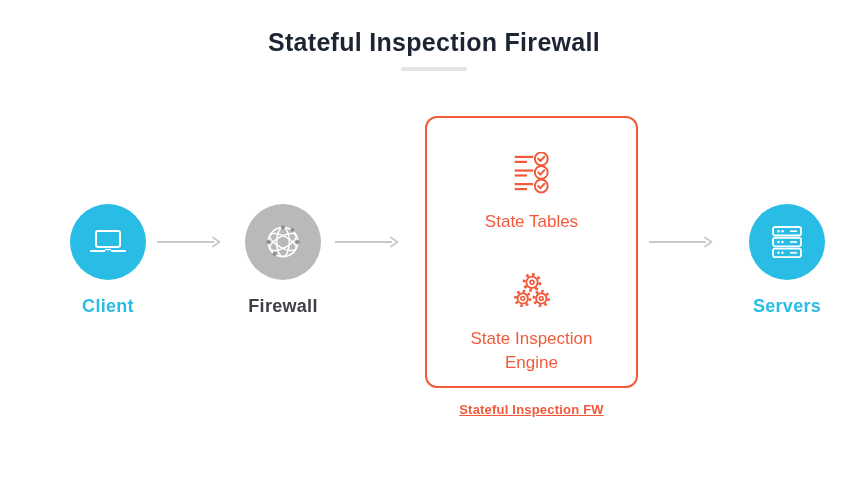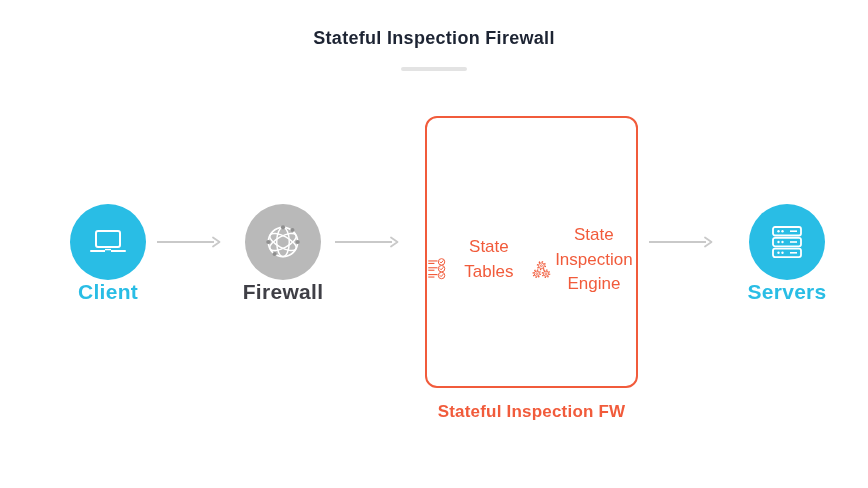--- a/index.html
+++ b/index.html
@@ -6,65 +6,66 @@
   .canvas{
     position:relative;
     width:868px;height:488px;
     font-family:"Liberation Sans", sans-serif;
     background:#ffffff;
     overflow:hidden;
   }
   .title{
     position:absolute;top:28px;left:0;width:100%;
     text-align:center;margin:0;
-    font-size:18px;font-weight:bold;letter-spacing:.3px;
+    font-size:25px;font-weight:bold;letter-spacing:.3px;
     color:#1d2433;
   }
   .divider{
     position:absolute;top:67px;left:50%;transform:translateX(-50%);
     width:66px;height:4px;border-radius:2px;background:#e3e3e3;
   }
   .node{
     position:absolute;width:110px;
     display:flex;flex-direction:column;align-items:center;
   }
   .circle{
     width:76px;height:76px;border-radius:50%;
     display:flex;align-items:center;justify-content:center;
   }
   .circle.cyan{background:#29bde5;}
   .circle.gray{background:#b9b9b9;}
   .node-label{
-    font-size:21px;font-weight:bold;letter-spacing:.3px;
+    margin-top:16px;font-size:18px;font-weight:bold;letter-spacing:.3px;
   }
   .label-cyan{color:#29bde5;}
   .label-dark{color:#3f3f46;}
   .node-client{left:53px;top:204px;}
   .node-internet{left:228px;top:204px;}
   .node-servers{left:732px;top:204px;}
   .arrow{position:absolute;}
   .arrow1{left:156px;top:235px;}
   .arrow2{left:334px;top:235px;}
   .arrow3{left:648px;top:235px;}
   .fw-box{
     position:absolute;left:425px;top:116px;width:213px;height:272px;
     box-sizing:border-box;
     border:2px solid #f15b3b;border-radius:12px;background:#ffffff;
-    display:flex;flex-direction:row;align-items:center;
+    display:flex;flex-direction:column;align-items:center;
   }
   .fw-icon{margin-top:34px;}
   .fw-icon-gears{margin-top:36px;}
   .fw-label{
     margin-top:16px;font-size:17px;color:#f15b3b;
     text-align:center;line-height:1.45;width:170px;
   }
   .fw-caption{
     position:absolute;left:405px;top:402px;width:253px;
-    text-align:center;font-size:17px;font-weight:bold;color:#f15b3b;
+    text-align:center;font-size:13px;font-weight:bold;color:#f15b3b;
     letter-spacing:.2px;
+    text-decoration:underline;
   }
   svg{display:block;}
 </style>
 </head>
 <body>
 
 <div class="canvas">
 
   <h1 class="title">Stateful Inspection Firewall</h1>
   <div class="divider"></div>

